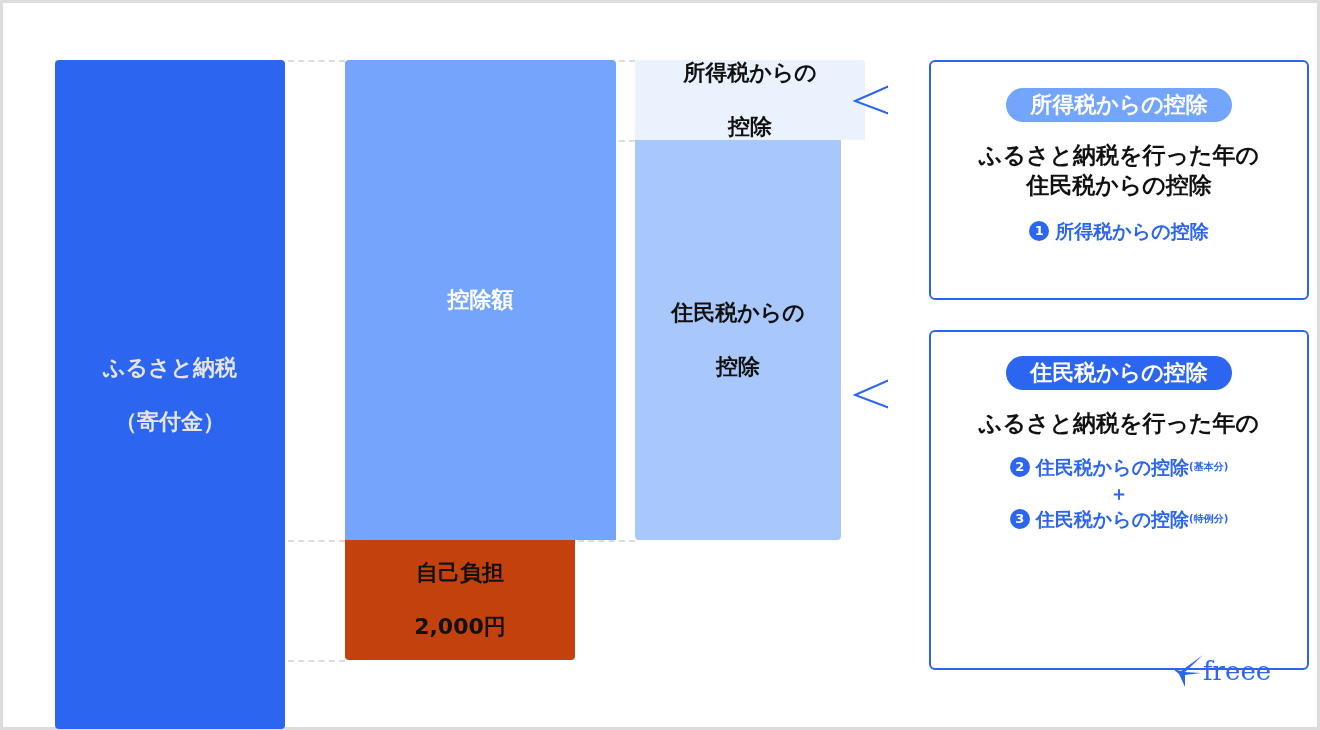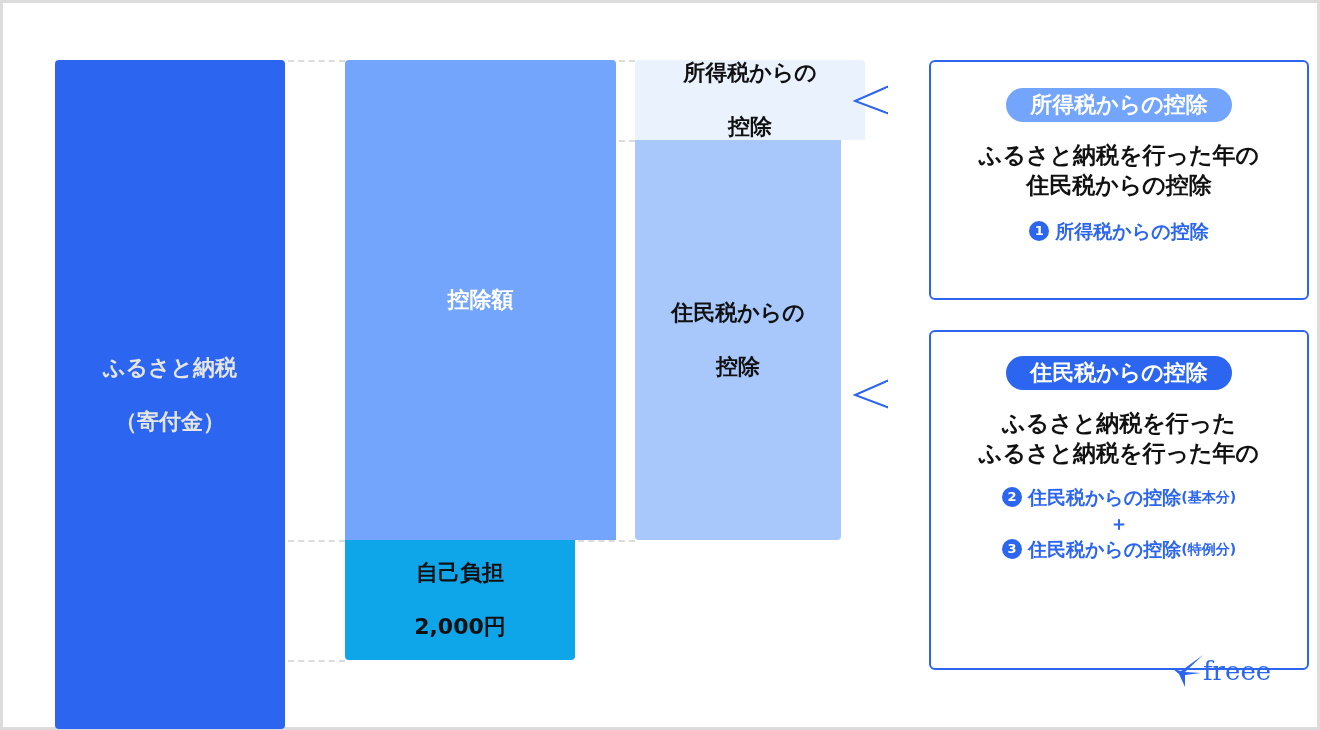--- a/index.html
+++ b/index.html
@@ -8,21 +8,21 @@
   .frame { position: absolute; left: 3px; top: 3px; width: 1314px; height: 724px; background: #ffffff; }
   .abs { position: absolute; }
   .bar { position: absolute; display: flex; flex-direction: column; align-items: center; justify-content: center; text-align: center; font-weight: bold; gap: 24px; }
   .dash { position: absolute; height: 0; border-top: 2px dashed #dcdcdc; }
   .t22 { font-size: 22px; line-height: 30px; }
   .box { position: absolute; background: #fff; border: 2px solid #2c66f0; border-radius: 6px; display: flex; flex-direction: column; align-items: center; text-align: center; margin-left: 44px; }
   .pill { border-radius: 18px; color: #fff; font-weight: bold; font-size: 22px; line-height: 34px; padding: 0 24px; white-space: nowrap; }
   .desc { font-weight: bold; font-size: 23px; line-height: 30px; color: #111; margin-top: 10px; }
   .blue { color: #2c66f0; font-weight: bold; font-size: 19px; line-height: 30px; display: flex; align-items: center; justify-content: center; }
   .num { display: inline-flex; width: 20px; height: 20px; border-radius: 50%; background: #2c66f0; color: #fff; font-size: 13px; align-items: center; justify-content: center; margin-right: 6px; }
-  .small { font-size: 14px; }
+  .small { font-size: 10px; }
   .tail { position: absolute; }
 </style>
 </head>
 <body>
 
 <div class="frame">
 
   <div class="dash" style="left:285px; top:57px; width:57px;"></div>
   <div class="dash" style="left:575px; top:57px; width:57px;"></div>
   <div class="dash" style="left:575px; top:137px; width:57px;"></div>
@@ -31,21 +31,21 @@
   <div class="dash" style="left:285px; top:657px; width:57px;"></div>
 
   <div class="bar t22" style="left:52px; top:57px; width:230px; height:669px; background:#2c66f0; color:#e5e5e5; border-radius:4px;">
     <span>ふるさと納税</span>
     <span>（寄付金）</span>
   </div>
 
   <div class="bar t22" style="left:342px; top:57px; width:271px; height:480px; background:#74a5fc; color:#fff; border-radius:4px 4px 0 0;">
     <span>控除額</span>
   </div>
-  <div class="bar t22" style="left:342px; top:537px; width:230px; height:120px; background:#0ea5e9; color:#111; border-radius:0 0 4px 4px;">
+  <div class="bar t22" style="left:342px; top:537px; width:230px; height:120px; background:#c2410c; color:#111; border-radius:0 0 4px 4px;">
     <span>自己負担</span>
     <span>2,000円</span>
   </div>
 
   <div class="bar t22" style="left:632px; top:57px; width:230px; height:80px; background:#eaf2fe; color:#111; border-radius:4px 4px 0 0;">
     <span>所得税からの</span>
     <span>控除</span>
   </div>
   <div class="bar t22" style="left:632px; top:137px; width:206px; height:400px; background:#a8c8fc; color:#111; border-radius:0 0 4px 4px;">
     <span>住民税からの</span>
@@ -64,21 +64,20 @@
     </div>
   </div>
   <svg class="tail" style="left:850px; top:80px;" width="36" height="44">
     <polygon points="34,4 2,18 34,30" fill="#fff" stroke="#2c66f0" stroke-width="2"></polygon>
     <rect x="33" y="5" width="4" height="24" fill="#fff"></rect>
   </svg>
 
   <div class="box" style="left:882px; top:327px; width:380px; height:340px; padding-top:24px;">
     <div class="pill" style="background:#2c66f0;">住民税からの控除</div>
     <div class="desc" style="margin-top:18px;">
-      <div>ふるさと納税を行った</div>
       <div>ふるさと納税を行った年の</div>
     </div>
     <div class="blue" style="margin-top:14px;">
       <span class="num">2</span>
       <span>住民税からの控除</span>
       <span class="small">(基本分)</span>
     </div>
     <div class="blue" style="line-height:22px;">＋</div>
     <div class="blue">
       <span class="num">3</span>

